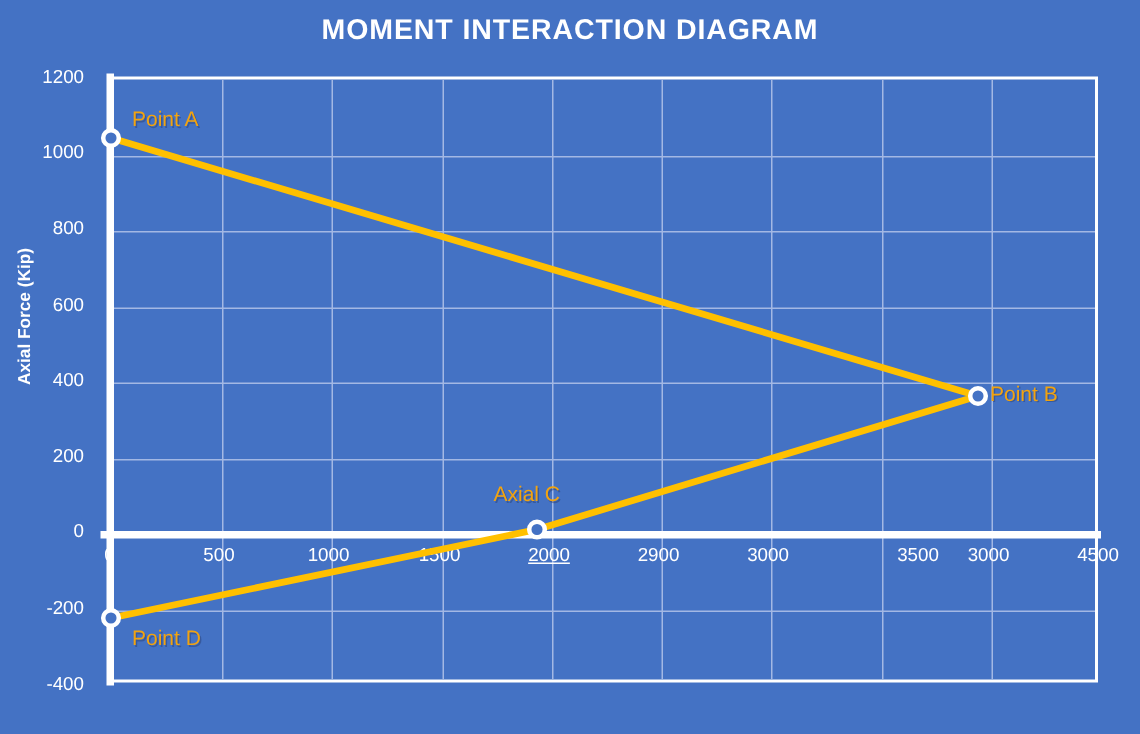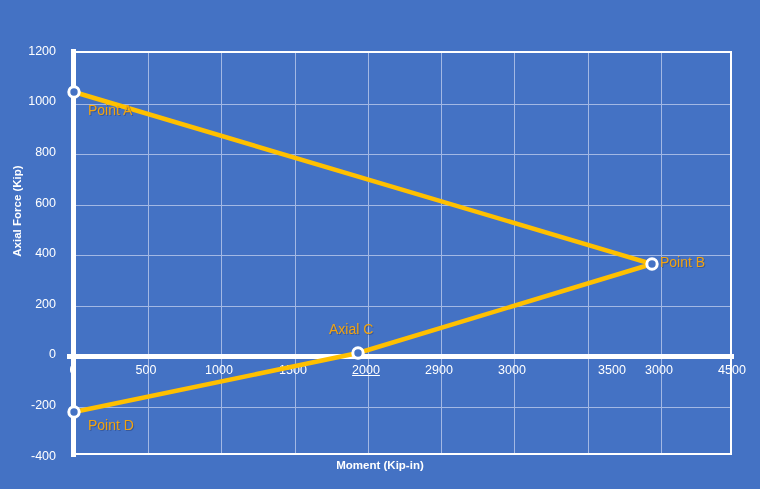--- a/index.html
+++ b/index.html
@@ -125,20 +125,21 @@
     line-height: 14px;
     white-space: nowrap;
     text-shadow: 1px 1px 0 rgba(40,60,110,0.45);
   }
 </style>
 </head>
 <body>
 
 <div id="chart-root">
 
+  <div id="chart-title">MOMENT INTERACTION DIAGRAM</div>
 
   <div id="plot-area">
 
     <div class="gridline-v" style="left:73px;"></div>
     <div class="gridline-v" style="left:146px;"></div>
     <div class="gridline-v" style="left:220px;"></div>
     <div class="gridline-v" style="left:293px;"></div>
     <div class="gridline-v" style="left:366px;"></div>
     <div class="gridline-v" style="left:439px;"></div>
     <div class="gridline-v" style="left:513px;"></div>
@@ -172,28 +173,27 @@
   <div class="xtick-label" style="left:184px; top:364px;">1000</div>
   <div class="xtick-label" style="left:258px; top:364px;">1500</div>
   <div class="xtick-label" style="left:331px; top:364px;text-decoration:underline;">2000</div>
   <div class="xtick-label" style="left:404px; top:364px;">2900</div>
   <div class="xtick-label" style="left:477px; top:364px;">3000</div>
   <div class="xtick-label" style="left:577px; top:364px;">3500</div>
   <div class="xtick-label" style="left:624px; top:364px;">3000</div>
   <div class="xtick-label" style="left:697px; top:364px;">4500</div>
 
   <div id="y-axis-title">Axial Force (Kip)</div>
-  <div id="x-axis-title">Moment (Kip-in)</div>
 
   <svg id="series-svg" viewBox="0 0 760 489" xmlns="http://www.w3.org/2000/svg">
     <polyline points="74,92 652,264 358,353 74,412" fill="none" stroke="#FFC000" stroke-width="4.5" stroke-linejoin="round" stroke-linecap="round"></polyline>
     <circle cx="74" cy="92" r="5.2" fill="#4472C4" stroke="#FFFFFF" stroke-width="3"></circle>
     <circle cx="652" cy="264" r="5.2" fill="#4472C4" stroke="#FFFFFF" stroke-width="3"></circle>
     <circle cx="358" cy="353" r="5.2" fill="#4472C4" stroke="#FFFFFF" stroke-width="3"></circle>
     <circle cx="74" cy="412" r="5.2" fill="#4472C4" stroke="#FFFFFF" stroke-width="3"></circle>
   </svg>
 
-  <div class="pt-label" style="left:88px; top:72px;margin-top:31px;">Point A</div>
+  <div class="pt-label" style="left:88px; top:72px;">Point A</div>
   <div class="pt-label" style="left:660px; top:255px;">Point B</div>
   <div class="pt-label" style="left:329px; top:322px;">Axial C</div>
   <div class="pt-label" style="left:88px; top:418px;">Point D</div>
 
 </div>
 
 </body></html>

